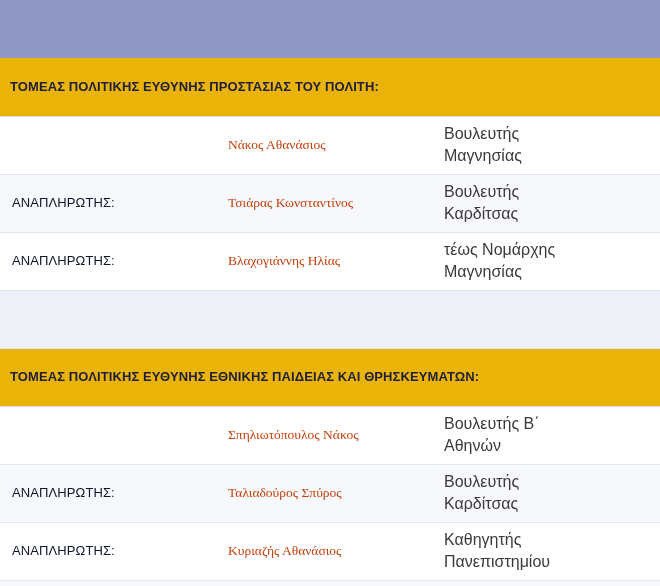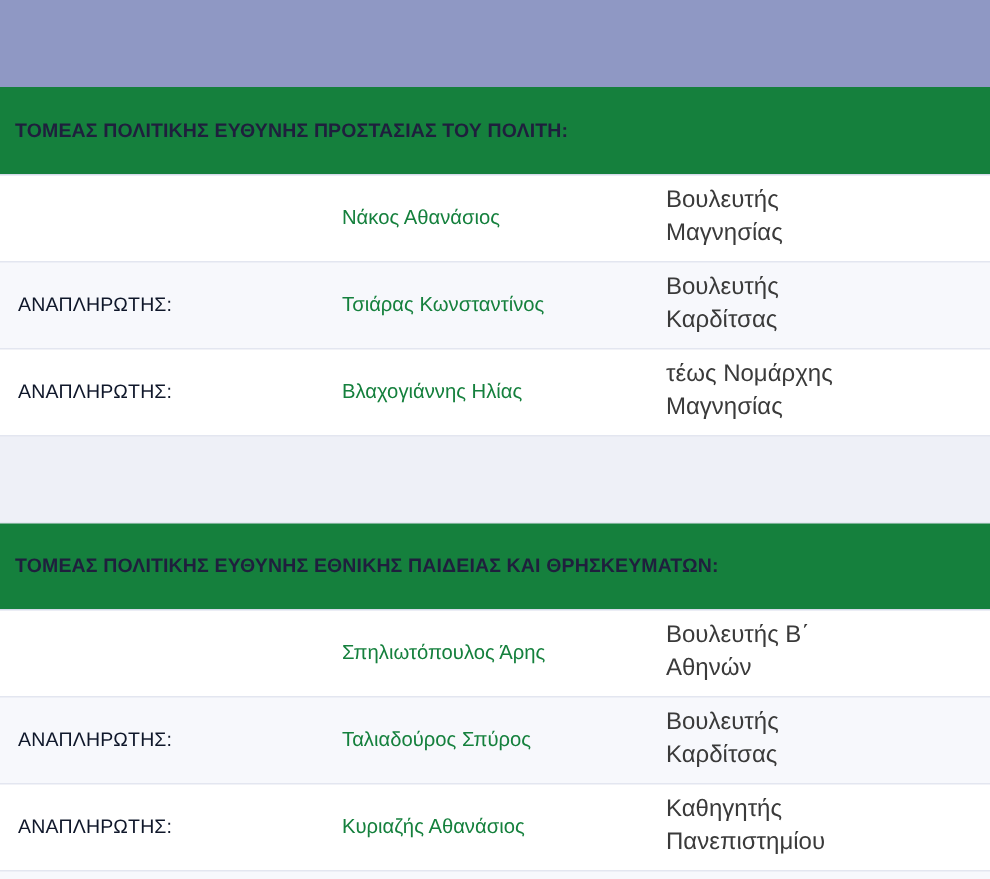--- a/index.html
+++ b/index.html
@@ -37,30 +37,31 @@
   td.c-role {
     width: 200px;
     padding-left: 12px;
     color: #0f172a;
     font-size: 13px;
     letter-spacing: 0.1px;
   }
   td.c-name {
     width: 300px;
     padding-left: 8px;
-    color: #15803d;
+    color: #c2410c;
+    font-family: Liberation Serif, serif;
   }
   td.c-title {
     width: 160px;
     padding-left: 4px;
     color: #3a3a3a;
     font-size: 16px;
   }
   tr.section-header td {
-    background: #15803d;
+    background: #eab308;
     font-weight: bold;
     font-size: 13px;
     height: 34px;
     padding-top: 6px;
     padding-bottom: 6px;
     color: #1f1f3d;
     border-bottom: 1px solid #d7dbeb;
     letter-spacing: 0.1px;
   }
   tr.section-header {
@@ -121,21 +122,21 @@
       </tr>
       <tr class="spacer">
         <td colspan="3"></td>
       </tr>
 
       <tr class="section-header">
         <td colspan="3">ΤΟΜΕΑΣ ΠΟΛΙΤΙΚΗΣ ΕΥΘΥΝΗΣ ΕΘΝΙΚΗΣ ΠΑΙΔΕΙΑΣ ΚΑΙ ΘΡΗΣΚΕΥΜΑΤΩΝ:</td>
       </tr>
       <tr class="row-odd">
         <td class="c-role"></td>
-        <td class="c-name">Σπηλιωτόπουλος Άρης</td>
+        <td class="c-name">Σπηλιωτόπουλος Νάκος</td>
         <td class="c-title nowrap-two">Βουλευτής Β΄
 Αθηνών</td>
       </tr>
       <tr class="row-even">
         <td class="c-role">ΑΝΑΠΛΗΡΩΤΗΣ:</td>
         <td class="c-name">Ταλιαδούρος Σπύρος</td>
         <td class="c-title nowrap-two">Βουλευτής
 Καρδίτσας</td>
       </tr>
       <tr class="row-odd">

